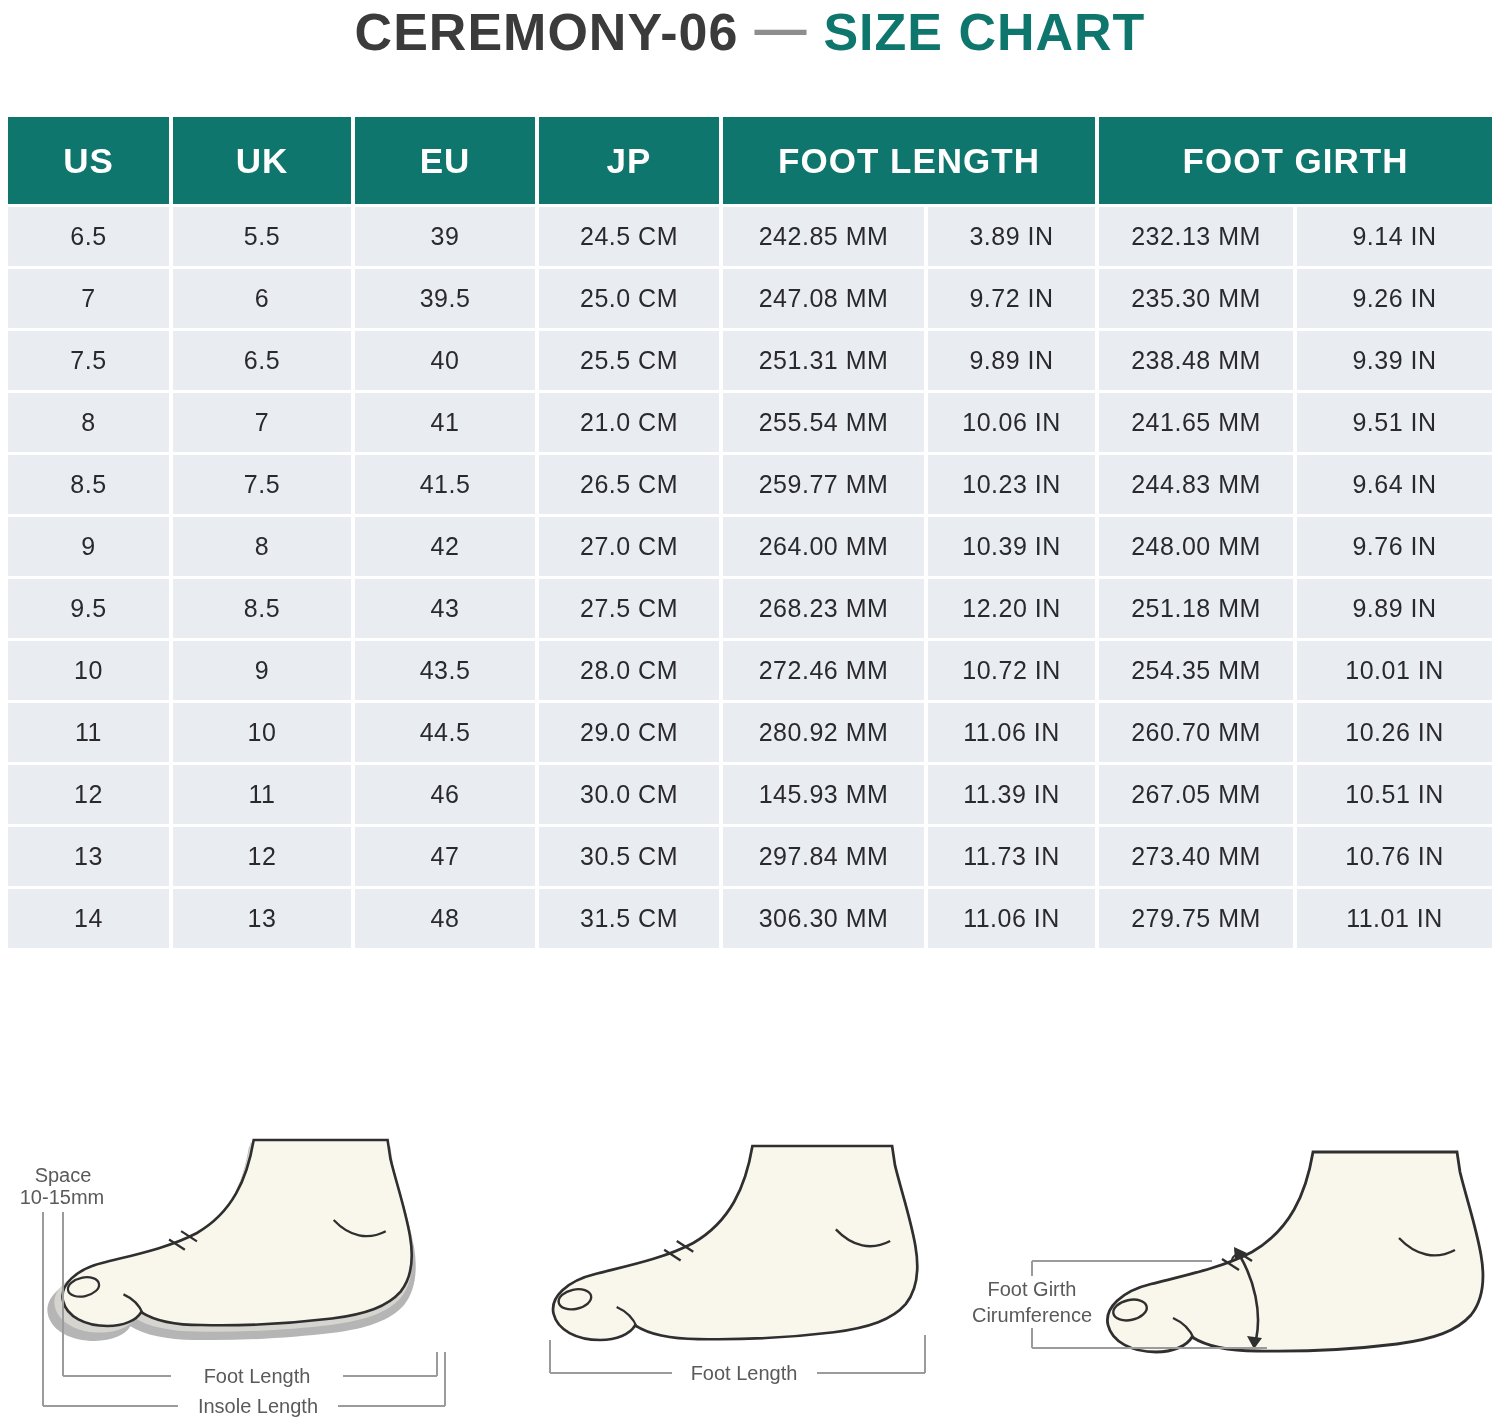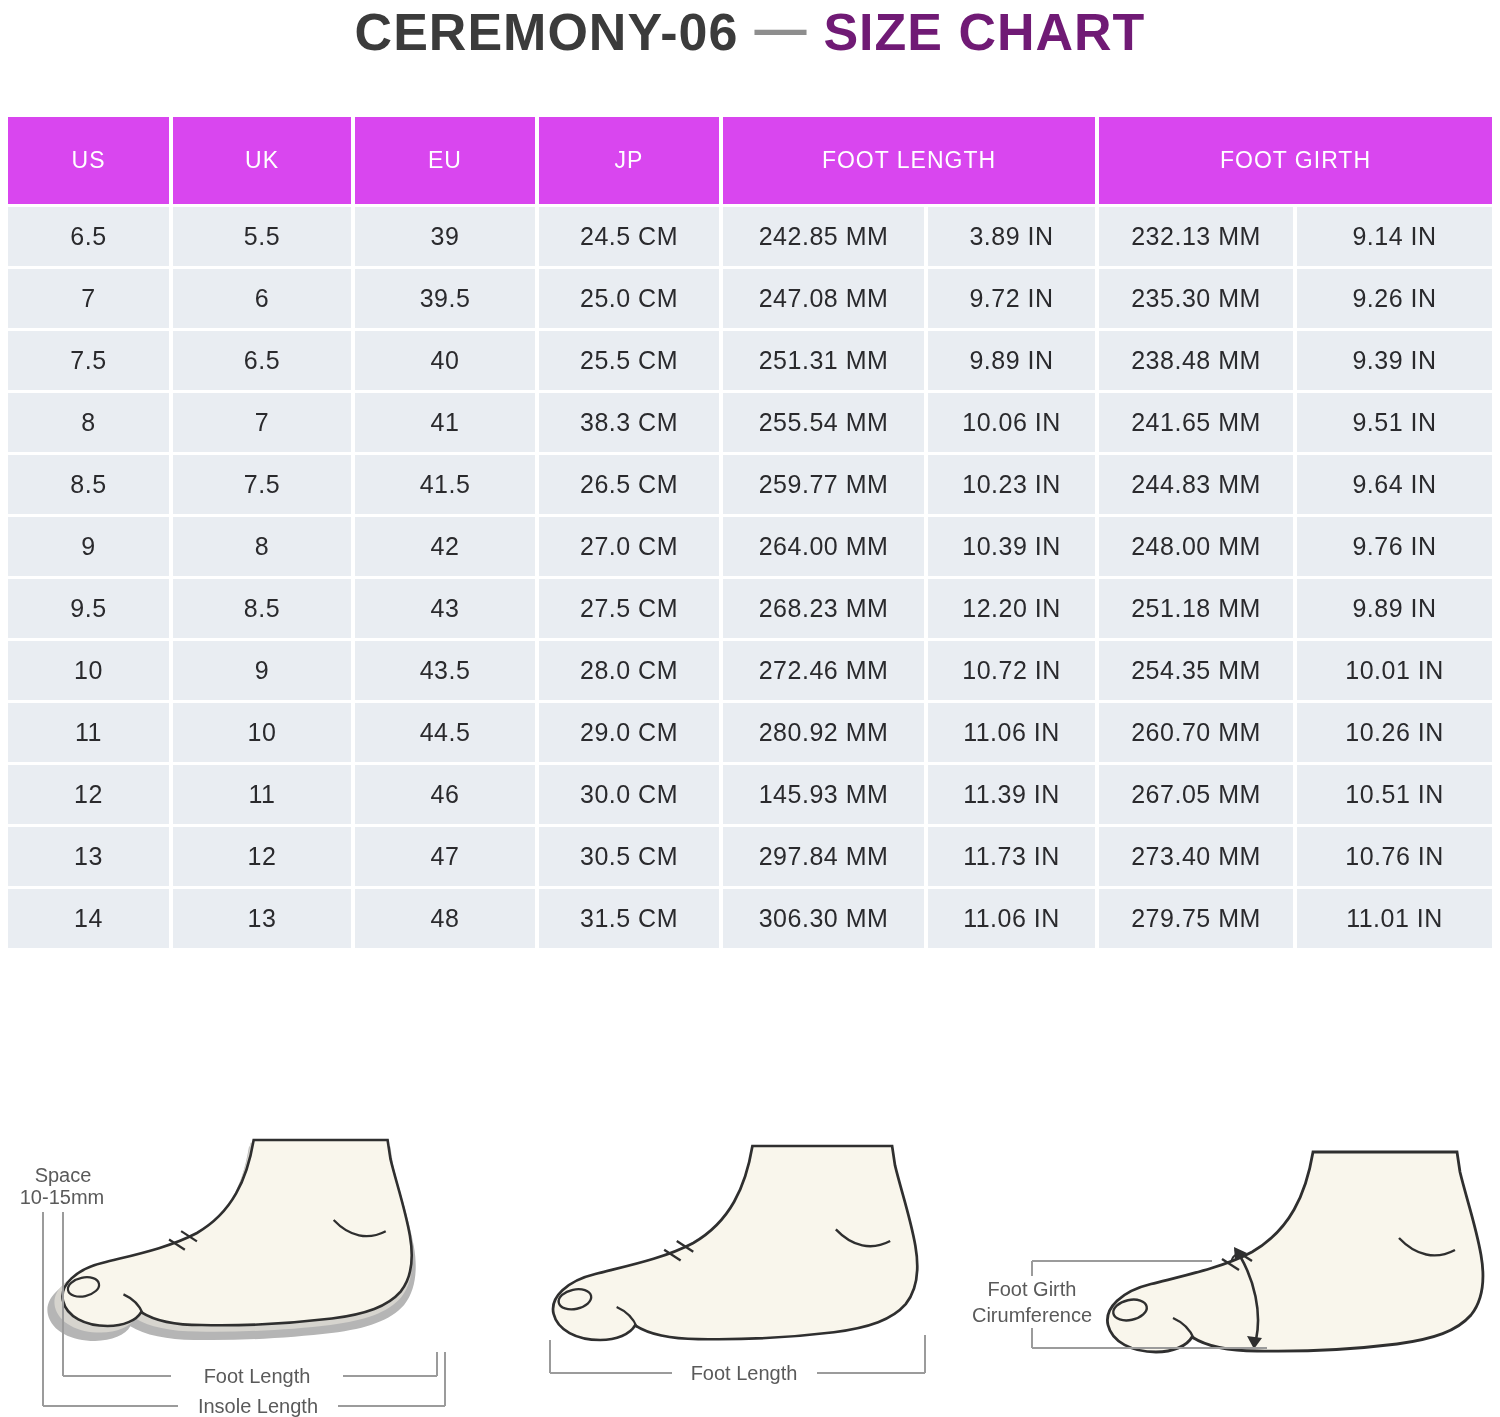--- a/index.html
+++ b/index.html
@@ -5,27 +5,27 @@
   html,body{margin:0;padding:0;background:#ffffff;}
   body{width:1500px;height:1417px;position:relative;overflow:hidden;
        font-family:"Liberation Sans",sans-serif;}
 
   
   .title-bar{position:absolute;top:0;left:0;width:1500px;height:64px;
              display:flex;align-items:center;justify-content:center;gap:16px;
              font-weight:bold;font-size:52px;letter-spacing:1px;}
   .title-dark{color:#3b3b3b;}
   .title-sep{color:#8e8e8e;transform:translateY(-4px);}
-  .title-gray{color:#701a75;}
+  .title-gray{color:#0f766e;}
 
   
   table.size-chart{position:absolute;top:114px;left:4px;width:1492px;
                    border-collapse:separate;border-spacing:4px 3px;table-layout:fixed;}
-  table.size-chart th{background:#d946ef;color:#ffffff;height:85px;
-                      font-size:23px;font-weight:normal;letter-spacing:1px;
+  table.size-chart th{background:#0f766e;color:#ffffff;height:85px;
+                      font-size:35px;font-weight:bold;letter-spacing:1px;
                       text-align:center;vertical-align:middle;}
   table.size-chart td{background:#e9edf2;color:#2a2a2d;height:57px;
                       font-size:25px;letter-spacing:.5px;
                       text-align:center;vertical-align:middle;}
 
   
   svg.diagrams{position:absolute;top:1100px;left:0;}
   .measure{stroke:#9b9b9b;stroke-width:2;fill:none;}
   .diagram-label{fill:#5a5a5a;font-size:20px;font-family:"Liberation Sans",sans-serif;}
 </style>
@@ -87,21 +87,21 @@
         <td>25.5 CM</td>
         <td>251.31 MM</td>
         <td>9.89 IN</td>
         <td>238.48 MM</td>
         <td>9.39 IN</td>
       </tr>
       <tr>
         <td>8</td>
         <td>7</td>
         <td>41</td>
-        <td>38.3 CM</td>
+        <td>21.0 CM</td>
         <td>255.54 MM</td>
         <td>10.06 IN</td>
         <td>241.65 MM</td>
         <td>9.51 IN</td>
       </tr>
       <tr>
         <td>8.5</td>
         <td>7.5</td>
         <td>41.5</td>
         <td>26.5 CM</td>

